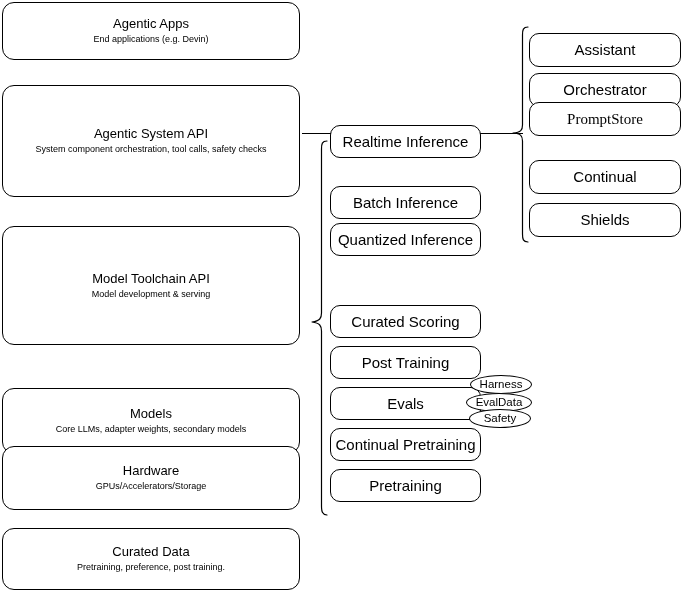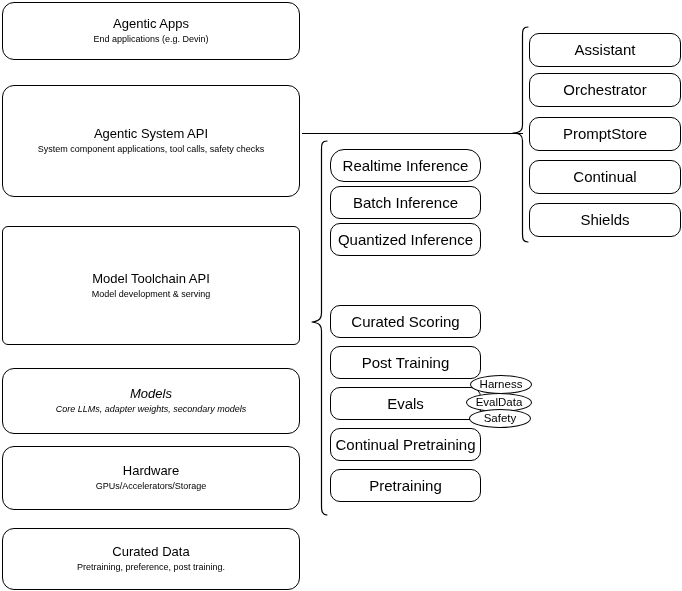--- a/index.html
+++ b/index.html
@@ -115,29 +115,29 @@
 
 <div id="canvas">
 
   <div class="box layer-box" style="top:2px; height:58px;">
     <div class="title">Agentic Apps</div>
     <div class="subtitle">End applications (e.g. Devin)</div>
   </div>
 
   <div class="box layer-box" style="top:85px; height:112px;">
     <div class="title">Agentic System API</div>
-    <div class="subtitle">System component applications, tool calls, safety checks</div>
-  </div>
-
-  <div class="box layer-box" style="top:226px; height:119px;border-radius:6px;">
+    <div class="subtitle">System component orchestration, tool calls, safety checks</div>
+  </div>
+
+  <div class="box layer-box" style="top:226px; height:119px;">
     <div class="title">Model Toolchain API</div>
     <div class="subtitle">Model development &amp; serving</div>
   </div>
 
-  <div class="box layer-box" style="top:368px; height:66px;font-style:italic;">
+  <div class="box layer-box" style="top:388px; height:66px;">
     <div class="title">Models</div>
     <div class="subtitle">Core LLMs, adapter weights, secondary models</div>
   </div>
 
   <div class="box layer-box" style="top:446px; height:64px;">
     <div class="title">Hardware</div>
     <div class="subtitle">GPUs/Accelerators/Storage</div>
   </div>
 
   <div class="box layer-box" style="top:528px; height:62px;">
@@ -156,41 +156,41 @@
              L 10.5 208
              C 10.5 213, 11 216, 16 216"></path>
   </svg>
 
   <div class="box cap-box right-box" style="top:33px;">
     <div class="title">Assistant</div>
   </div>
   <div class="box cap-box right-box" style="top:73px;">
     <div class="title">Orchestrator</div>
   </div>
-  <div class="box cap-box right-box" style="top:117px;">
+  <div class="box cap-box right-box" style="top:102px;font-family:Liberation Serif, serif;">
     <div class="title">PromptStore</div>
   </div>
   <div class="box cap-box right-box" style="top:160px;">
     <div class="title">Continual</div>
   </div>
   <div class="box cap-box right-box" style="top:203px;">
     <div class="title">Shields</div>
   </div>
 
   <svg class="brace" style="left:311px; top:140px;" width="18" height="378" viewBox="0 0 18 378">
     <path d="M16 1
              C 11 1, 10.5 4, 10.5 9
              L 10.5 173
              C 10.5 178, 9 181, 1 182
              C 9 183, 10.5 186, 10.5 191
              L 10.5 366
              C 10.5 371, 11 374.5, 16 375"></path>
   </svg>
 
-  <div class="box cap-box mid-box" style="top:149px;border-radius:14px;">
+  <div class="box cap-box mid-box" style="top:125px;">
     <div class="title">Realtime Inference</div>
   </div>
   <div class="box cap-box mid-box" style="top:186px;">
     <div class="title">Batch Inference</div>
   </div>
   <div class="box cap-box mid-box" style="top:223px;">
     <div class="title">Quantized Inference</div>
   </div>
   <div class="box cap-box mid-box" style="top:305px;">
     <div class="title">Curated Scoring</div>

